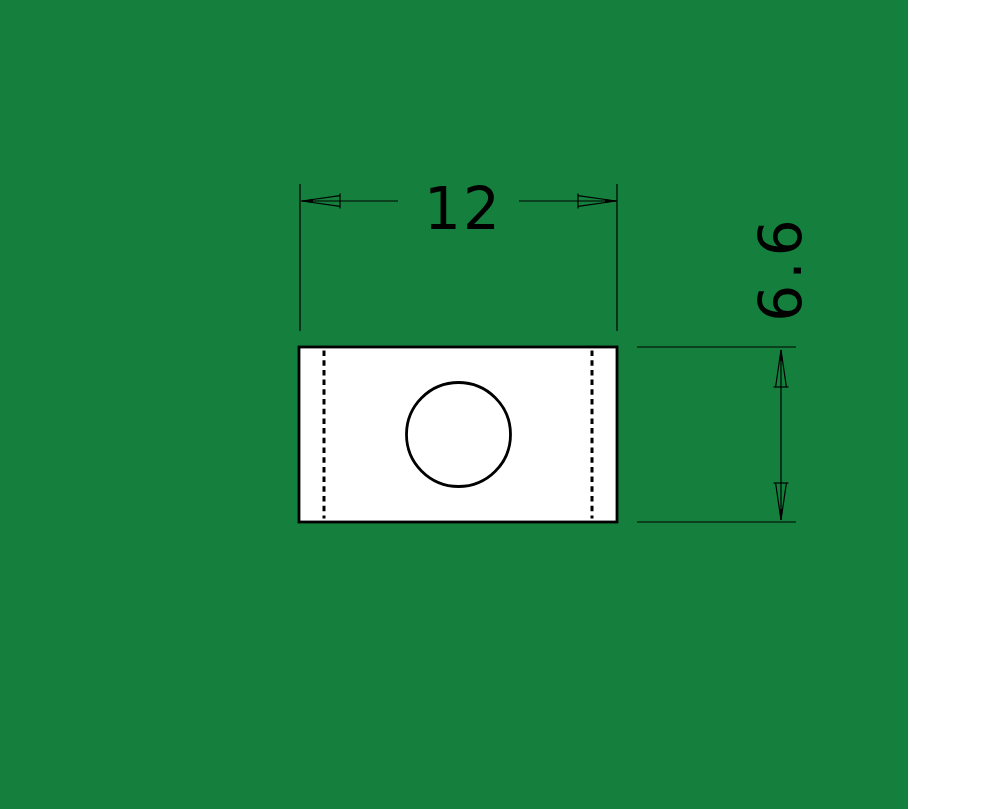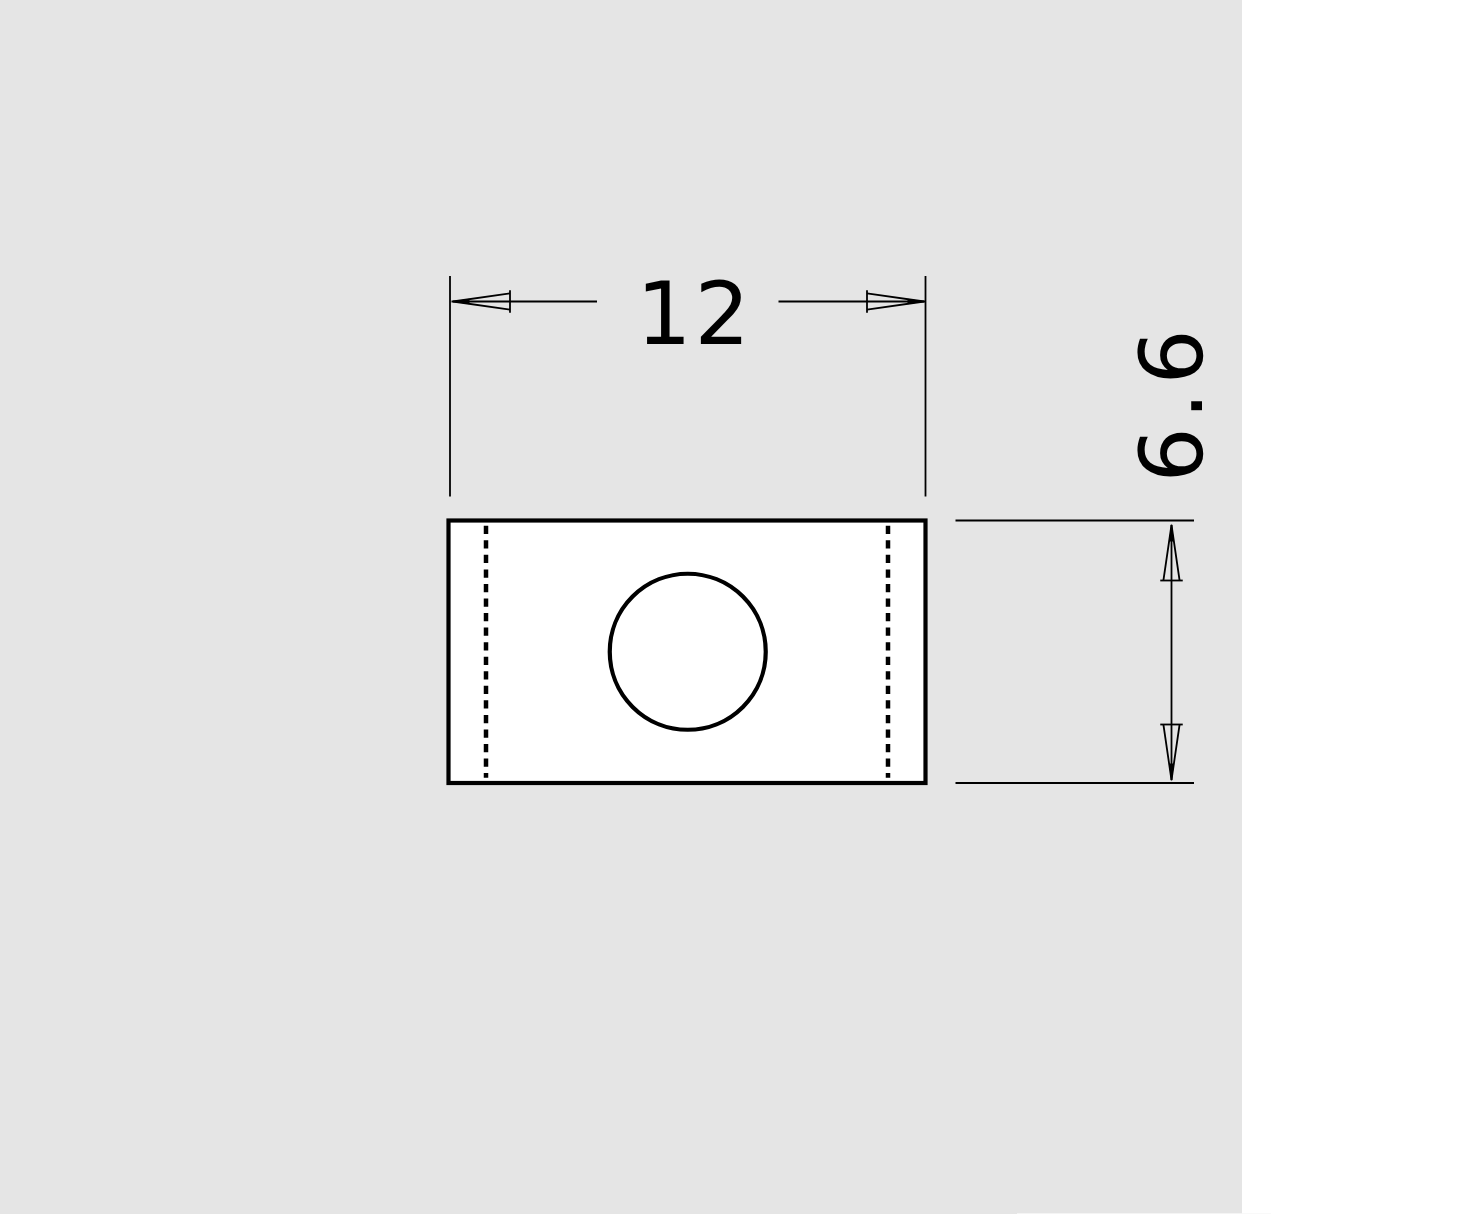--- a/index.html
+++ b/index.html
@@ -2,23 +2,23 @@
 <html><head>
 <meta charset="utf-8">
 <style>
   html, body {
     margin: 0;
     padding: 0;
     background: #ffffff;
   }
   .canvas {
     position: relative;
-    width: 828px;
+    width: 908px;
     height: 809px;
-    background: #e5e5e5;
+    background: #15803d;
     overflow: hidden;
   }
   svg {
     position: absolute;
     top: 0;
     left: 0;
   }
   .dim-text {
     font-family: "DejaVu Sans", "Liberation Sans", sans-serif;
     fill: #000000;

